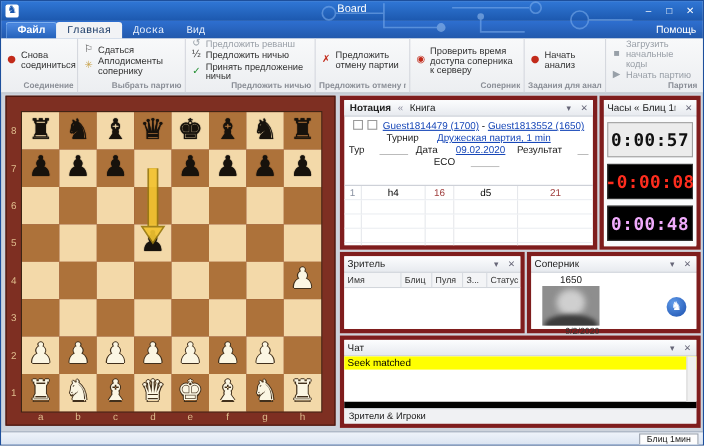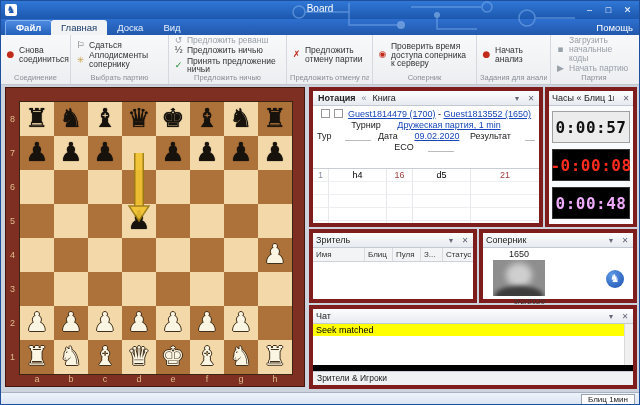--- a/index.html
+++ b/index.html
@@ -17,37 +17,37 @@
   .win-btn{width:19px;text-align:center;color:#fff;font-size:9px;line-height:18px;cursor:default;}
   .decor{position:absolute;right:62px;top:0;width:300px;height:32px;opacity:.55;z-index:1;pointer-events:none;}
 
   
   .tabrow{position:absolute;left:0;top:18px;width:100%;height:16px;
           background:linear-gradient(#2e6fd0,#2259ac);text-align:center;}
   .file-tab{position:absolute;left:4px;top:1px;height:15px;padding:0 10px;
             background:linear-gradient(#4e8ae2,#2361ba);border:1px solid #7fb0ee;border-bottom:none;
             border-radius:3px 3px 0 0;color:#fff;font-size:9.5px;line-height:14px;font-weight:bold;box-sizing:border-box;}
   .tabs{position:absolute;left:50px;top:1px;height:15px;display:flex;}
-  .tab{height:15px;padding:0 10px;color:#e9f1fd;font-size:9.5px;line-height:15px;}
+  .tab{height:15px;padding:0 10px;color:#e9f1fd;font-size:9.5px;line-height:15px;font-family:Liberation Mono, monospace;}
   .tab.active{background:#f2f3f5;color:#1a3a66;border-radius:3px 3px 0 0;}
   .help-tab{position:absolute;right:6px;top:1px;color:#fff;font-size:9.5px;line-height:15px;}
 
   
   .ribbon{position:absolute;left:0;top:34px;width:100%;height:50px;display:flex;
           background:linear-gradient(#f8f9fa,#eceef1);border-bottom:1px solid #c2c7ce;box-sizing:border-box;}
   .rgroup{position:relative;height:100%;border-right:1px solid #d5d8de;display:flex;flex-direction:column;
           padding:2px 3px 0 3px;box-sizing:border-box;flex:none;}
   .rbtns{flex:1;display:flex;flex-direction:column;justify-content:center;gap:1px;min-height:0;}
   .rbtn{display:flex;align-items:center;gap:3px;font-size:8.5px;color:#333;line-height:1.05;
         padding:0 1px;cursor:default;}
   .rbtn.disabled{color:#9aa0a8;}
   .ricon{font-size:9px;width:11px;text-align:center;flex:none;font-family:"DejaVu Sans",sans-serif;}
   .ic-red{color:#c22a1a;} .ic-green{color:#1d8c2c;} .ic-gray{color:#98a0a8;}
   .ic-dark{color:#444;} .ic-tan{color:#c8a24a;}
-  .rcaption{height:11px;text-align:center;font-size:7.5px;color:#8a8e96;white-space:nowrap;overflow:hidden;}
+  .rcaption{height:11px;text-align:right;font-size:7.5px;color:#8a8e96;white-space:nowrap;overflow:hidden;font-weight:bold;}
 
   
   .board{position:absolute;left:4px;top:86px;width:300px;height:300px;
          border:1px solid #44150d;box-sizing:border-box;}
   .board-inner{position:absolute;left:13px;top:13px;width:272px;height:272px;border:1px solid #3c2414;}
   .sq{position:absolute;width:34px;height:34px;font-family:"DejaVu Sans",sans-serif;
       font-size:26px;line-height:33px;text-align:center;}
   .pc-w{color:#fbf6e3;text-shadow:-1px 0 0 #41301c,1px 0 0 #41301c,0 -1px 0 #41301c,0 1px 0 #41301c;}
   .pc-b{color:#17120c;text-shadow:0 0 1px #000;}
   .file-lab{position:absolute;bottom:0;height:13px;width:34px;text-align:center;color:#dfbd8d;

